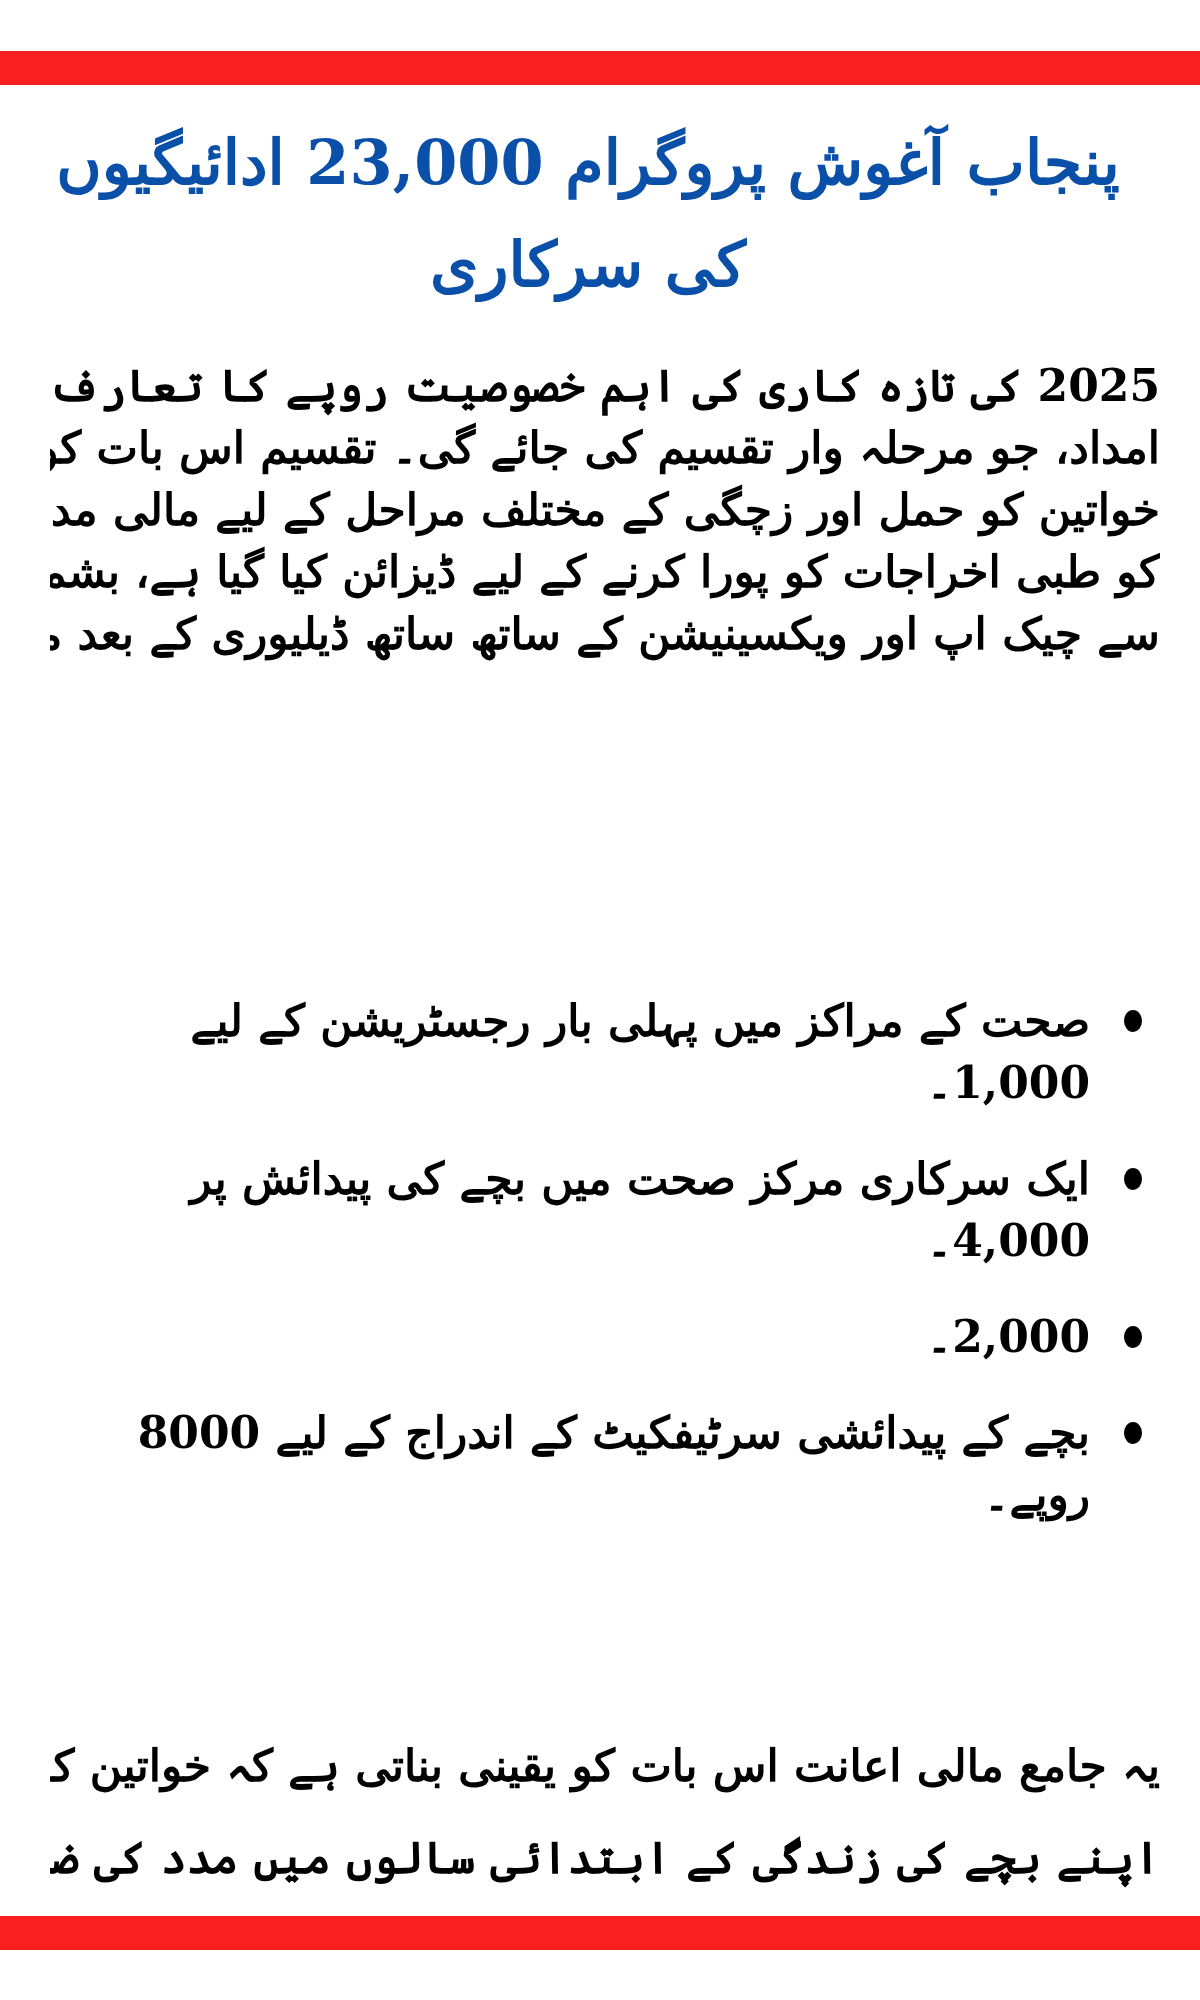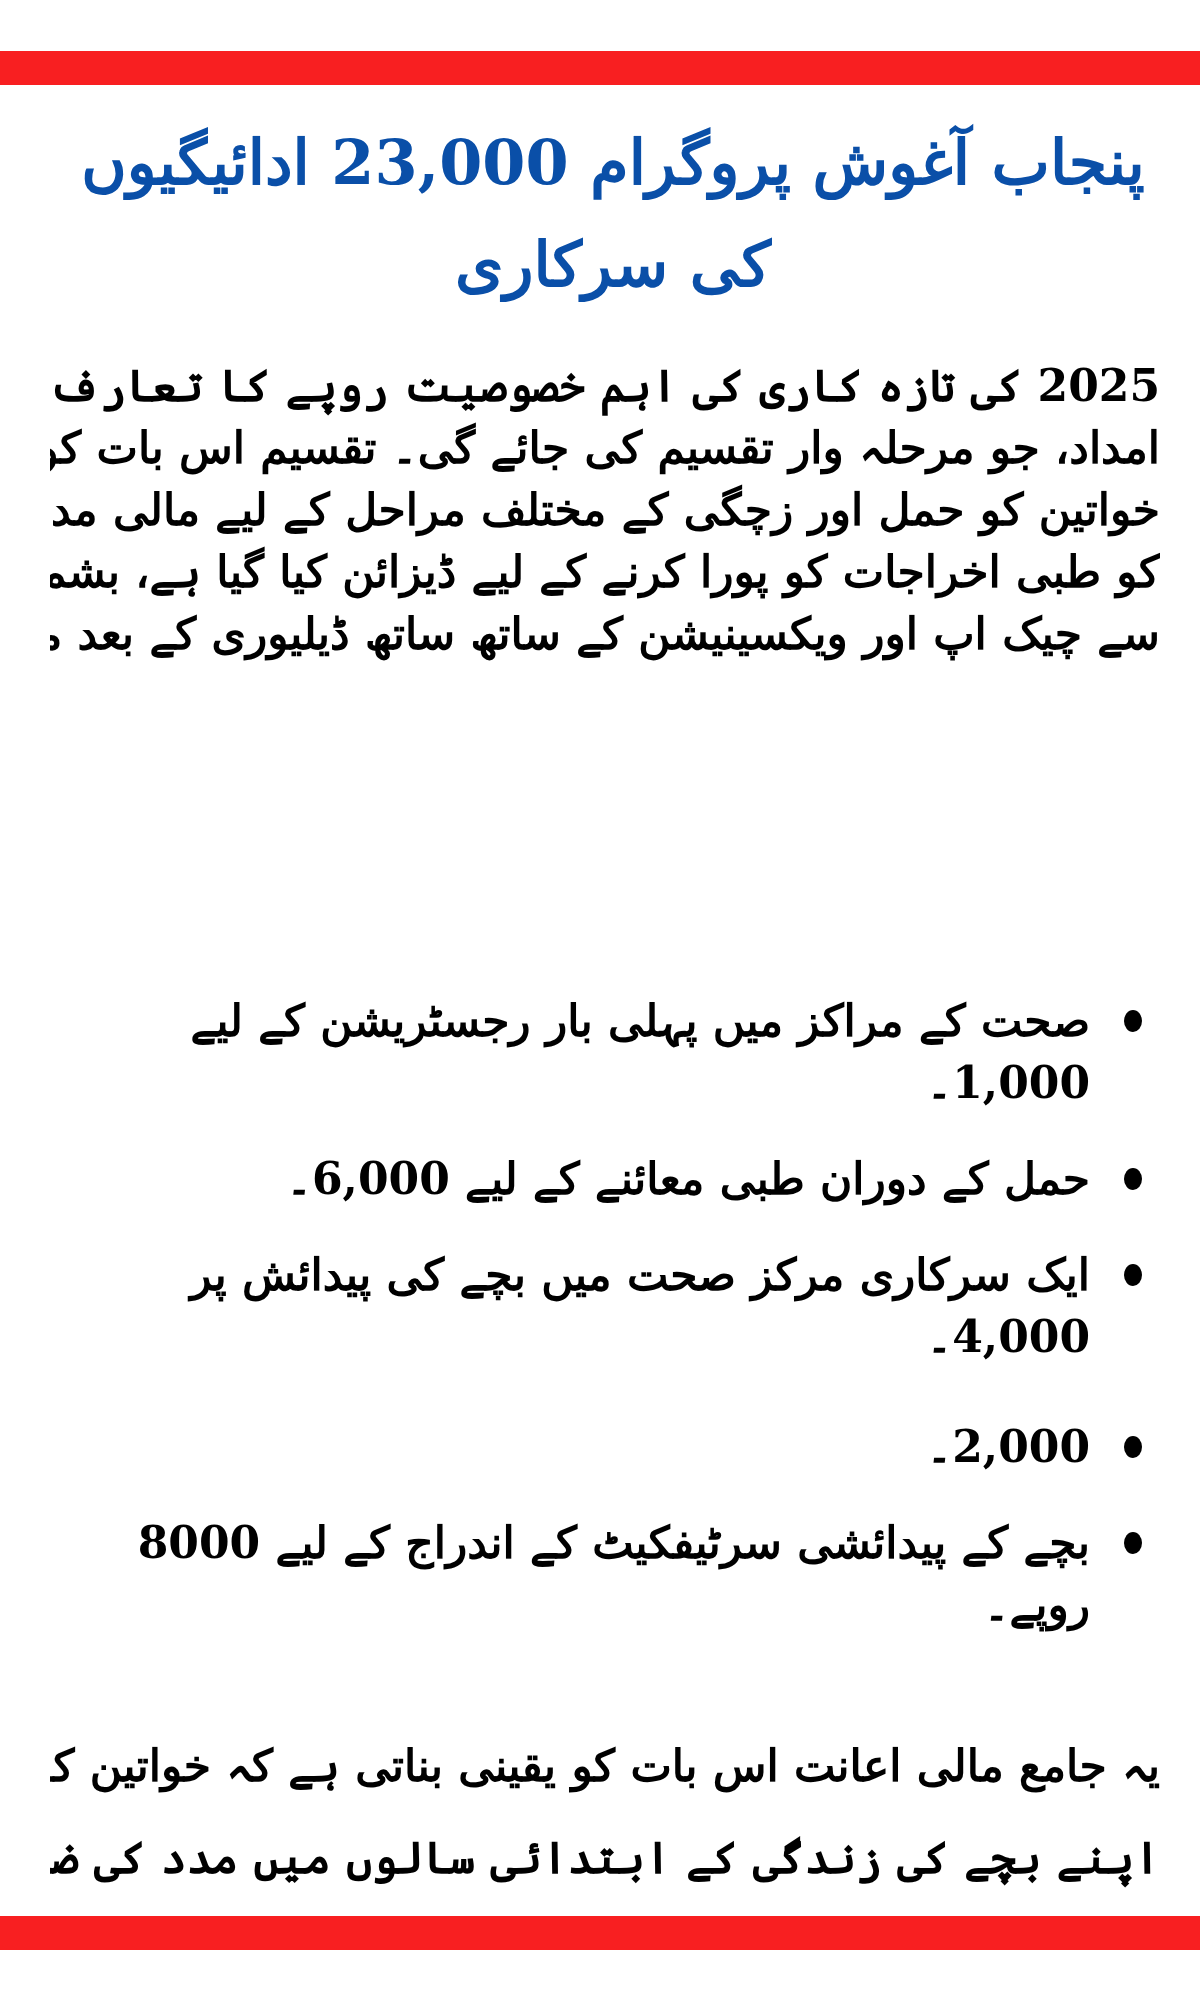--- a/index.html
+++ b/index.html
@@ -1,36 +1,36 @@
 <!DOCTYPE html>
 <html><head>
 <meta charset="utf-8">
 <style>
   html, body { margin:0; padding:0; background:#ffffff; }
   body { width:1200px; height:2000px; position:relative; overflow:hidden;
          font-family:"DejaVu Sans", sans-serif; color:#000; }
   .bar { position:absolute; left:0; width:1200px; height:34px; background:#f81f21; }
   .bar.top { top:51px; }
   .bar.bottom { top:1916px; }
-  .title { position:absolute; left:53px; width:1120px; direction:rtl; text-align:center;
+  .title { position:absolute; left:28px; width:1120px; direction:rtl; text-align:center;
            color:#0a4fa8; font-family:"DejaVu Serif", serif; font-weight:bold; font-size:62px; line-height:102px; }
   .title.l1 { top:112px; }
   .title.l2 { top:214px; }
   .para { position:absolute; left:50px; width:1110px; direction:rtl; text-align:justify;
           font-family:"DejaVu Serif", serif; font-weight:bold; font-size:44px; line-height:62px; }
   .para .ln { display:block; height:62px; white-space:nowrap; overflow:hidden; text-align-last:justify; }
   .para .ln.last { text-align-last:right; }
   .intro { top:355px; }
   .closing { top:1735px; }
   .list { position:absolute; left:50px; width:1120px; direction:rtl; margin:0; padding:0; list-style:none;
           font-family:"DejaVu Serif", serif; font-weight:bold; font-size:44px; line-height:62px; }
   .list li { position:relative; padding-right:80px; margin-bottom:34px; }
   .list .bullet { position:absolute; right:28px; top:20px; width:18px; height:22px; border-radius:50%; background:#000; }
   .list .txt { display:block; }
-  .list .wrap2 { display:block; margin-top:48px; }
+  .list .wrap2 { display:block; margin-top:34px; }
 </style>
 </head>
 <body>
 
 <div class="bar top"></div>
 
 <h1 class="title l1" style="margin:0">پنجاب آغوش پروگرام 23,000 ادائیگیوں</h1>
 <h1 class="title l2" style="margin:0">کی سرکاری</h1>
 
 <div class="para intro">
@@ -41,24 +41,20 @@
   <span class="ln">سے چیک اپ اور ویکسینیشن کے ساتھ ساتھ ڈیلیوری کے بعد ماؤں کی مدد</span>
 </div>
 
 <ul class="list" style="top:990px;">
   <li>
     <span class="bullet"></span>
     <span class="txt">صحت کے مراکز میں پہلی بار رجسٹریشن کے لیے 1,000۔</span>
   </li>
   <li>
     <span class="bullet"></span>
-    <span class="txt">حمل کے دوران طبی معائنے کے لیے 6,000۔</span>
-  </li>
-  <li>
-    <span class="bullet"></span>
     <span class="txt">ایک سرکاری مرکز صحت میں بچے کی پیدائش پر 4,000۔</span>
   </li>
   <li>
     <span class="bullet"></span>
     <span class="wrap2">2,000۔</span>
   </li>
   <li>
     <span class="bullet"></span>
     <span class="txt">بچے کے پیدائشی سرٹیفکیٹ کے اندراج کے لیے 8000 روپے۔</span>
   </li>

